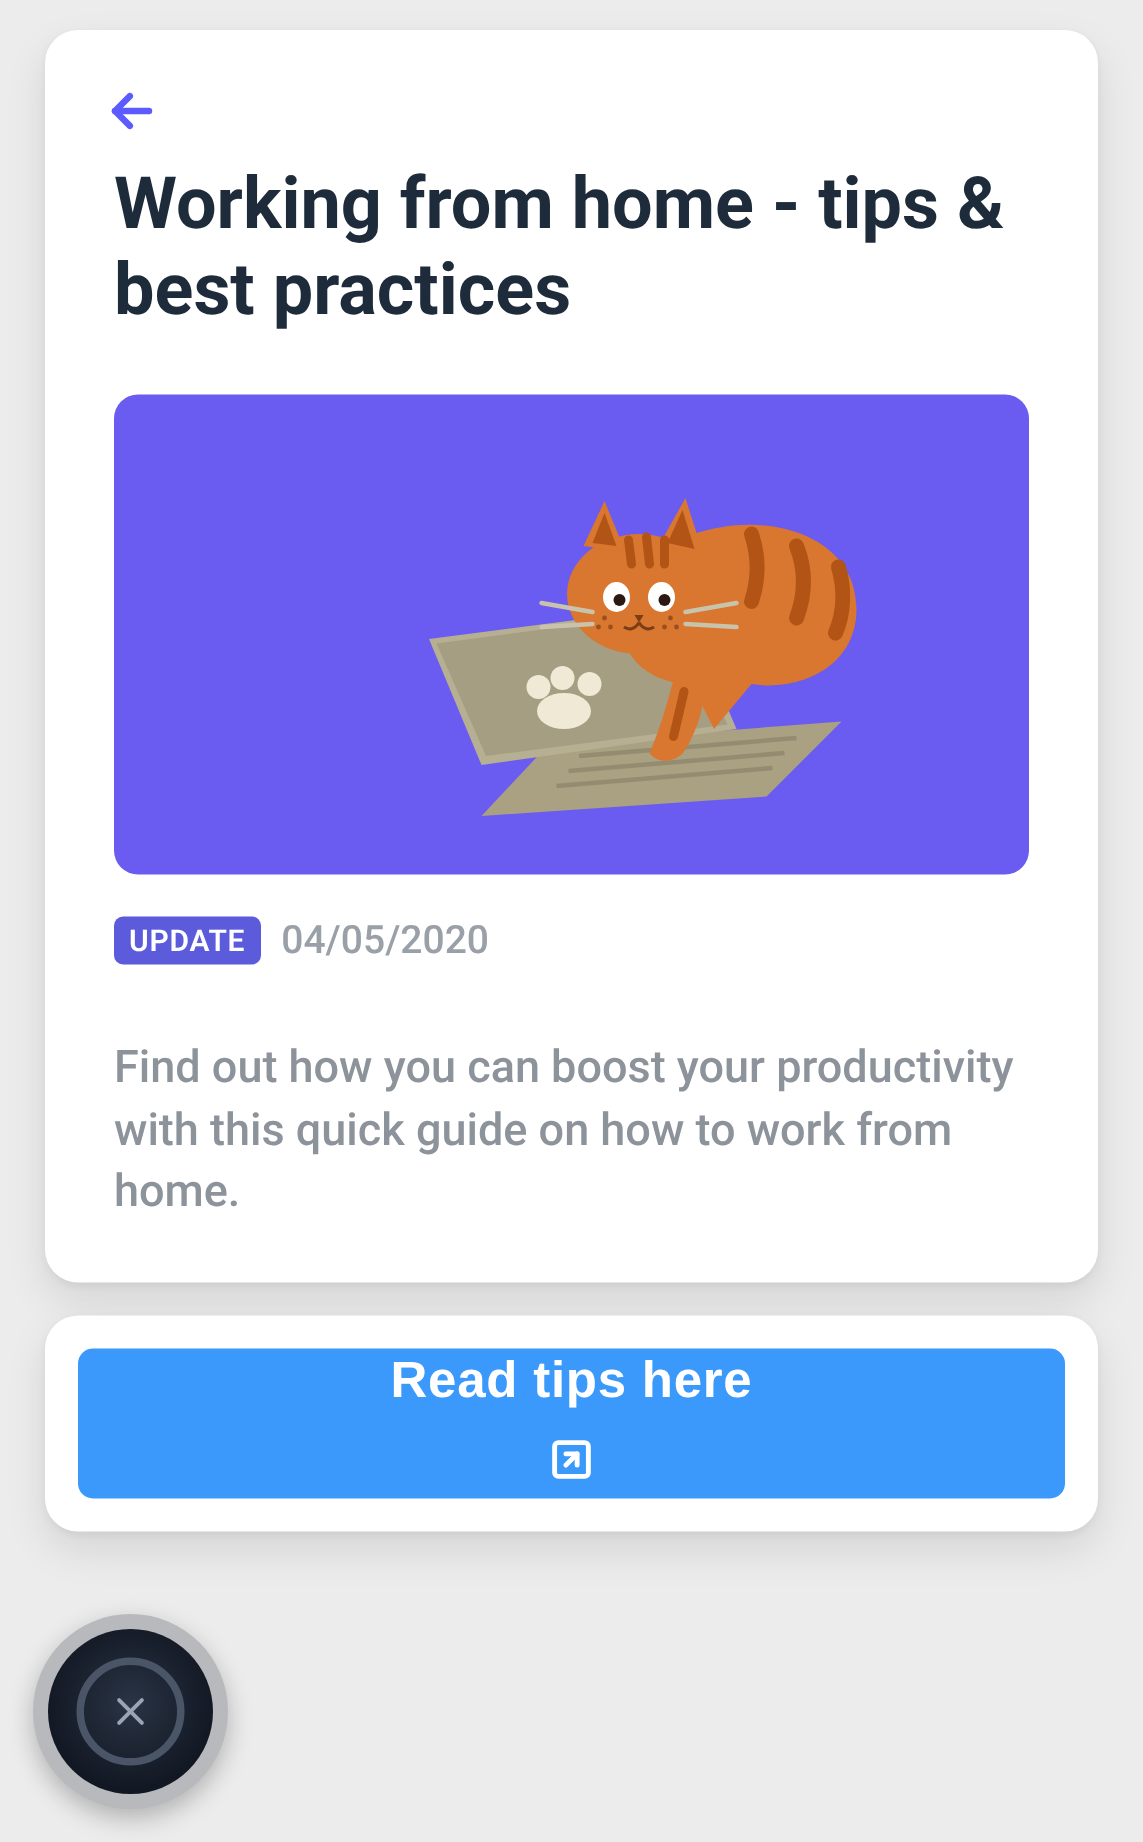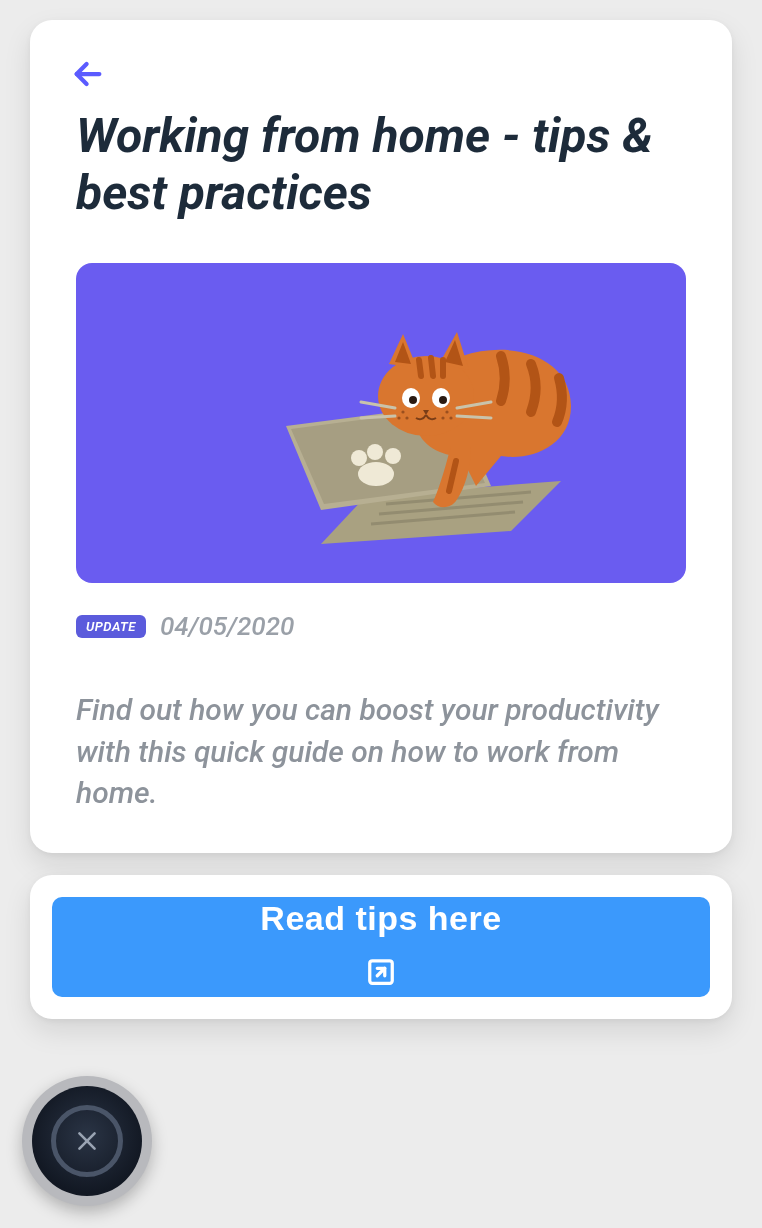--- a/index.html
+++ b/index.html
@@ -11,21 +11,20 @@
     position: relative;
     overflow: hidden;
   }
 
   .card {
     background: #ffffff;
     border-radius: 22px;
     margin: 20px 30px 0 30px;
     padding: 38px 46px 40px 46px;
     box-shadow: 0 12px 28px rgba(0,0,0,0.10), 0 2px 6px rgba(0,0,0,0.05);
-    font-style: italic;
   }
 
   .back-arrow {
     display: inline-flex;
     width: 36px;
     height: 36px;
     align-items: center;
     justify-content: center;
     color: #5b5bff;
     cursor: pointer;
@@ -56,21 +55,21 @@
 
   .meta-row {
     display: flex;
     align-items: center;
     gap: 14px;
     margin-top: 28px;
   }
   .badge {
     background: #5b5bdc;
     color: #ffffff;
-    font-size: 13px;
+    font-size: 20px;
     font-weight: 600;
     letter-spacing: 0.5px;
     padding: 4px 10px;
     border-radius: 6px;
     text-transform: uppercase;
   }
   .date {
     font-size: 26px;
     color: #9aa0a8;
     font-weight: 500;

